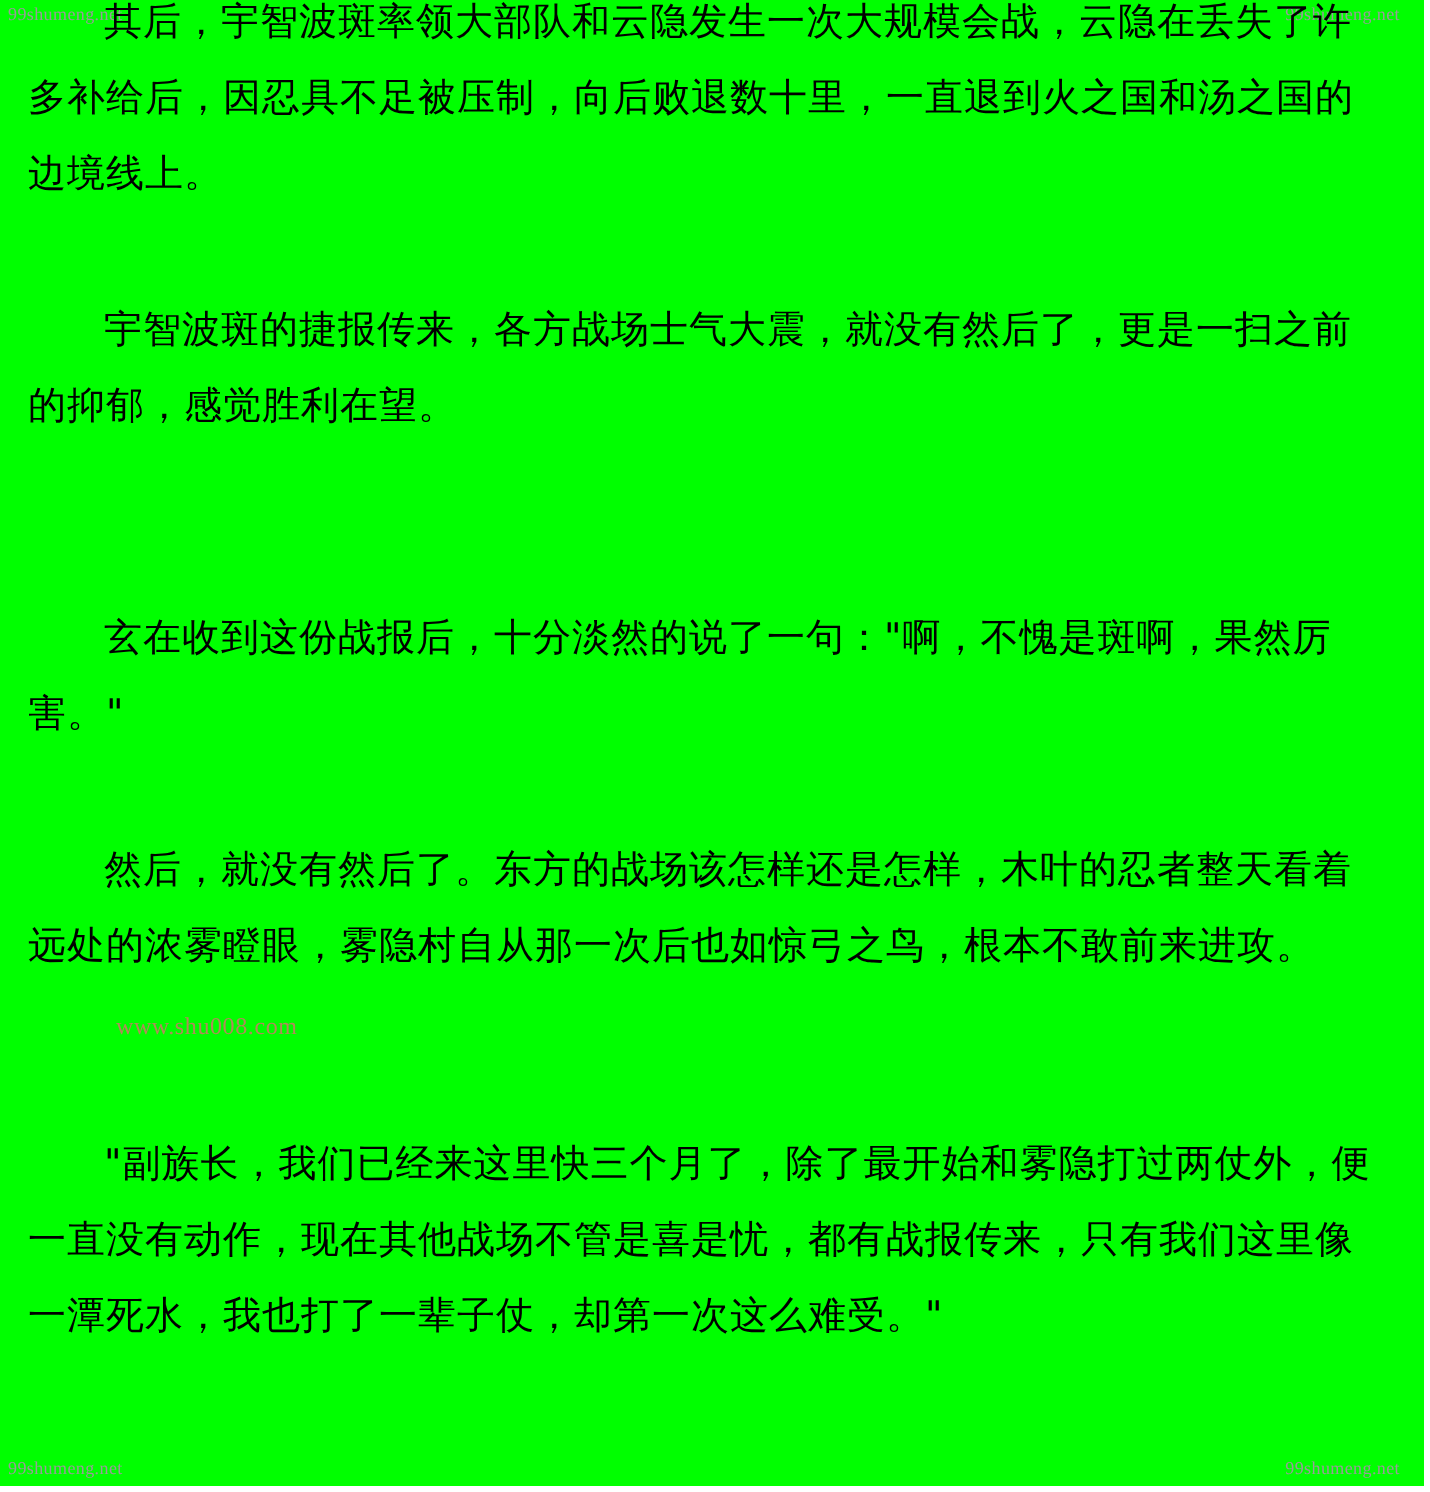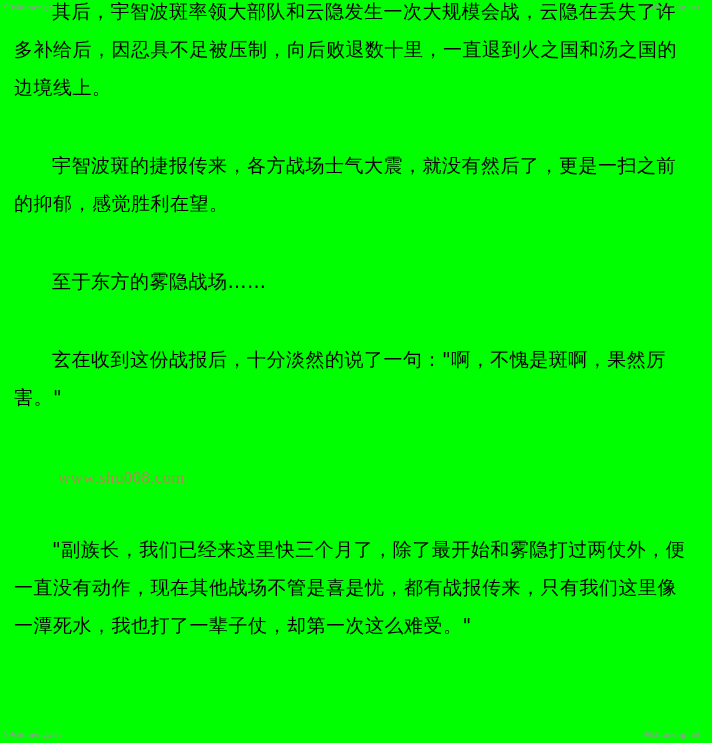--- a/index.html
+++ b/index.html
@@ -53,21 +53,21 @@
     font-family: "Liberation Serif", serif;
     letter-spacing: 0.2px;
     white-space: nowrap;
   }
   .wm-tl { top: 2px; left: 4px; }
   .wm-tr { top: 2px; right: 12px; }
   .wm-bl { bottom: 4px; left: 4px; }
   .wm-br { bottom: 4px; right: 12px; }
   .inline-site {
     display: block;
-    font-size: 17px;
+    font-size: 12px;
     color: #b08a5a;
     font-family: "Liberation Serif", serif;
     margin: -26px 0 4px 44px;
     letter-spacing: 0.3px;
   }
 </style>
 </head>
 <body>
 
 <div id="page">
@@ -75,24 +75,24 @@
   <span class="watermark wm-tl">99shumeng.net</span>
   <span class="watermark wm-tr">99shumeng.net</span>
   <span class="watermark wm-bl">99shumeng.net</span>
   <span class="watermark wm-br">99shumeng.net</span>
 
   <div class="content">
     <p class="para first">其后，宇智波斑率领大部队和云隐发生一次大规模会战，云隐在丢失了许多补给后，因忍具不足被压制，向后败退数十里，一直退到火之国和汤之国的边境线上。</p>
     <div class="spacer-line"></div>
     <p class="para">宇智波斑的捷报传来，各方战场士气大震，就没有然后了，更是一扫之前的抑郁，感觉胜利在望。</p>
     <div class="spacer-line"></div>
-    <p class="para">至于东方的雾隐战场……</p>
     <div class="spacer-line"></div>
     <p class="para">玄在收到这份战报后，十分淡然的说了一句："啊，不愧是斑啊，果然厉害。"</p>
     <div class="spacer-line"></div>
+    <p class="para">然后，就没有然后了。东方的战场该怎样还是怎样，木叶的忍者整天看着远处的浓雾瞪眼，雾隐村自从那一次后也如惊弓之鸟，根本不敢前来进攻。</p>
     <div class="spacer-line"></div>
     <span class="inline-site">www.shu008.com</span>
     <div class="spacer-line"></div>
     <p class="para">"副族长，我们已经来这里快三个月了，除了最开始和雾隐打过两仗外，便一直没有动作，现在其他战场不管是喜是忧，都有战报传来，只有我们这里像一潭死水，我也打了一辈子仗，却第一次这么难受。"</p>
 
   </div>
 
 </div>
 
 </body></html>

